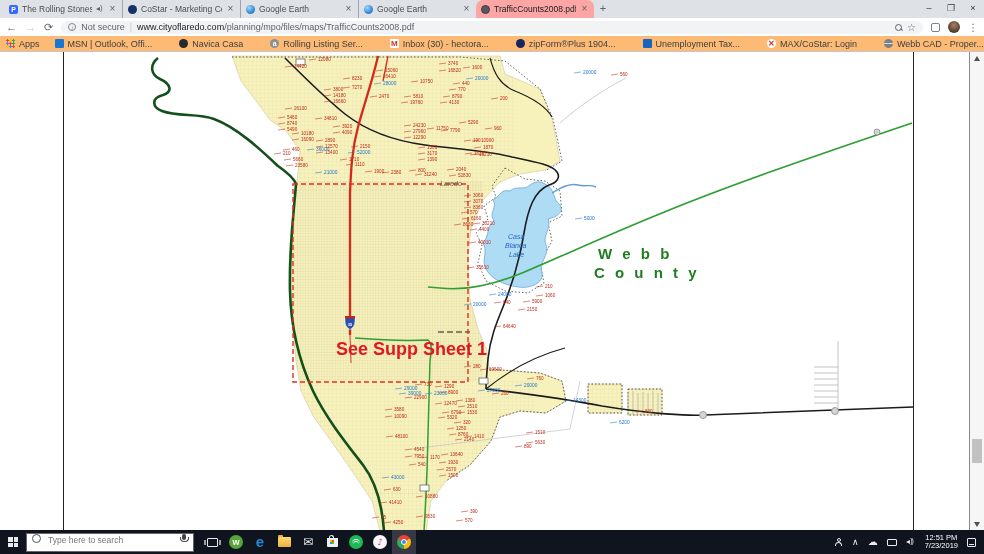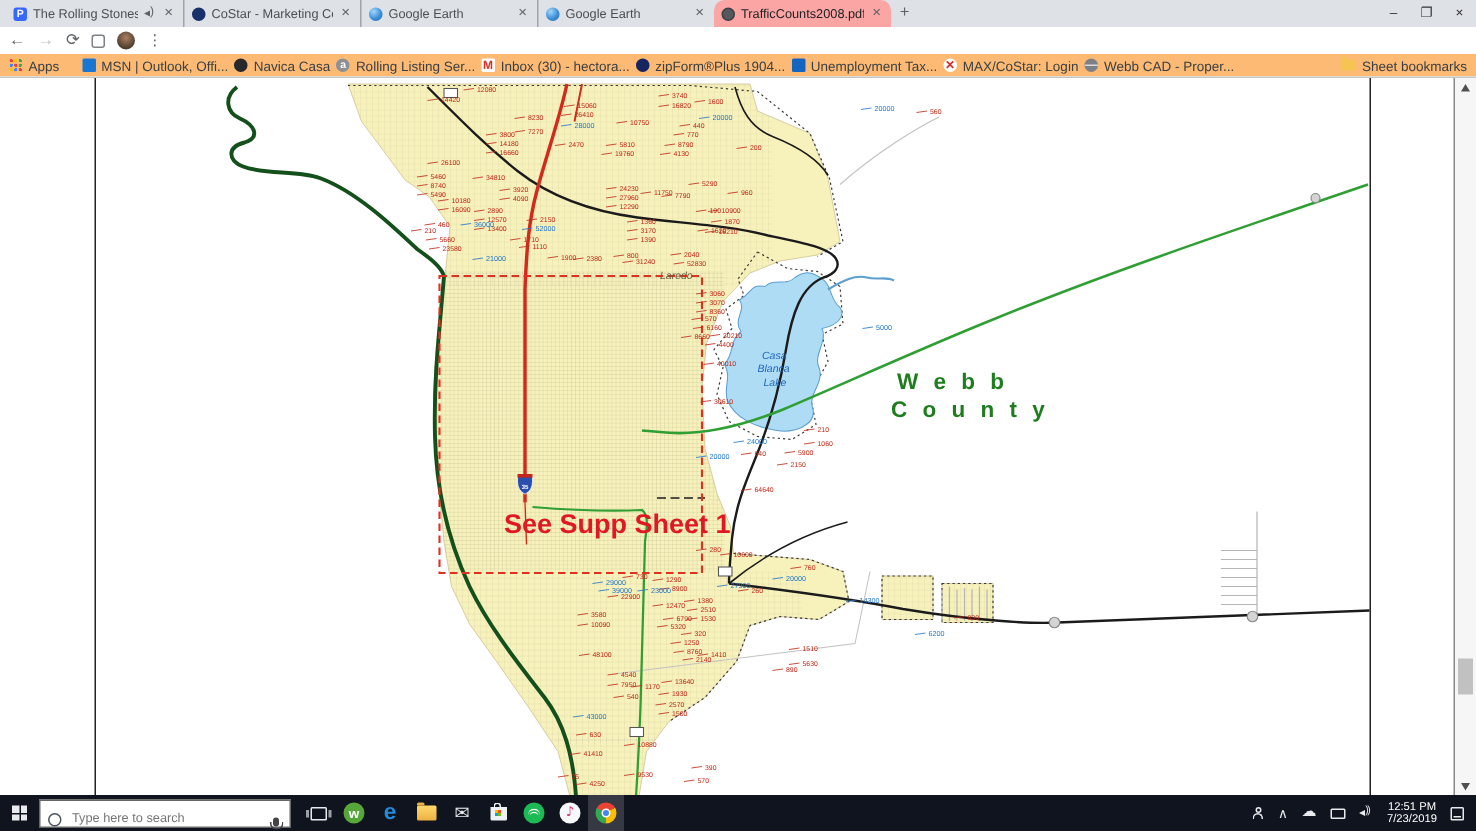--- a/index.html
+++ b/index.html
@@ -109,21 +109,21 @@
   .lake-text{fill:#2266bb;font-size:7px;font-style:italic;}
   #city-text{fill:#6b5d3f;font-size:7px;font-style:italic;}
   #shield-text{fill:#fff;font-size:4px;font-weight:bold;text-anchor:middle;}
 
   
   #taskbar{position:absolute;left:0;bottom:0;width:984px;height:24px;background:#10141f;
            display:flex;align-items:center;color:#e8eaed;}
   #start{width:26px;height:24px;display:flex;align-items:center;justify-content:center;}
   #start-logo{width:10px;height:10px;display:grid;grid-template-columns:4.5px 4.5px;grid-template-rows:4.5px 4.5px;gap:1px;}
   #start-logo i{background:#e8eaed;}
-  #tb-search{width:168px;height:19px;background:#fff;border:1px solid #666;display:flex;align-items:flex-end;gap:5px;padding:0 5px;box-sizing:border-box;}
+  #tb-search{width:168px;height:19px;background:#fff;border:1px solid #666;display:flex;align-items:flex-start;gap:5px;padding:0 5px;box-sizing:border-box;}
   #cortana-icon{width:9px;height:9px;border:1.4px solid #4a5560;border-radius:50%;box-sizing:border-box;flex:0 0 9px;}
   #tb-search input{border:none;outline:none;flex:1;font-size:8.5px;color:#444;background:transparent;font-family:"Liberation Sans",sans-serif;}
   #mic-icon{position:relative;width:4px;height:6px;background:#444;border-radius:2px;margin-right:2px;}
   #mic-icon::after{content:"";position:absolute;left:-2px;top:3px;width:7px;height:4px;border:1px solid #444;border-top:none;border-radius:0 0 4px 4px;}
   #tb-apps{display:flex;align-items:center;height:24px;margin-left:6px;}
   .app{width:24px;height:24px;display:flex;align-items:center;justify-content:center;position:relative;}
   .app.active{background:rgba(255,255,255,.16);}
   .task-view-icon{width:11px;height:9px;border:1px solid #e8eaed;border-radius:1px;box-sizing:border-box;position:relative;}
   .task-view-icon::before{content:"";position:absolute;left:-4px;top:1px;width:2px;height:5px;background:#9aa0a6;}
   .task-view-icon::after{content:"";position:absolute;right:-4px;top:1px;width:2px;height:5px;background:#9aa0a6;}
@@ -196,31 +196,39 @@
       <span>–</span>
       <span>❐</span>
       <span>×</span>
     </div>
   </div>
 
   <div id="toolbar">
     <span class="nav-ic">←</span>
     <span class="nav-ic disabled">→</span>
     <span class="nav-ic">⟳</span>
+    <div id="omnibox">
+      <span id="info-icon">i</span>
+      <span>Not secure</span>
+      <span class="sep">|</span>
+      <span id="url-text"><b>www.cityoflaredo.com</b><span>/planning/mpo/files/maps/TrafficCounts2008.pdf</span></span>
+      <span id="lens-icon"></span>
+      <span id="star-icon">☆</span>
+    </div>
     <span id="ext-icon"></span>
     <span id="avatar"></span>
     <span id="menu-icon">⋮</span>
   </div>
 
   <div id="bookmarks">
     <div class="bm">
       <span id="apps-icon"></span>
       <span>Apps</span>
     </div>
-    <div id="bm-items" style="display:flex;gap:4px;">
+    <div id="bm-items" style="display:flex;gap:27px;">
         <div class="bm">
           <span class="bm-ic msn-outlook-icon"></span>
           <span>MSN | Outlook, Offi...</span>
         </div>
         <div class="bm">
           <span class="bm-ic navica-icon"></span>
           <span>Navica Casa</span>
         </div>
         <div class="bm">
           <span class="bm-ic mls-icon">a</span>

